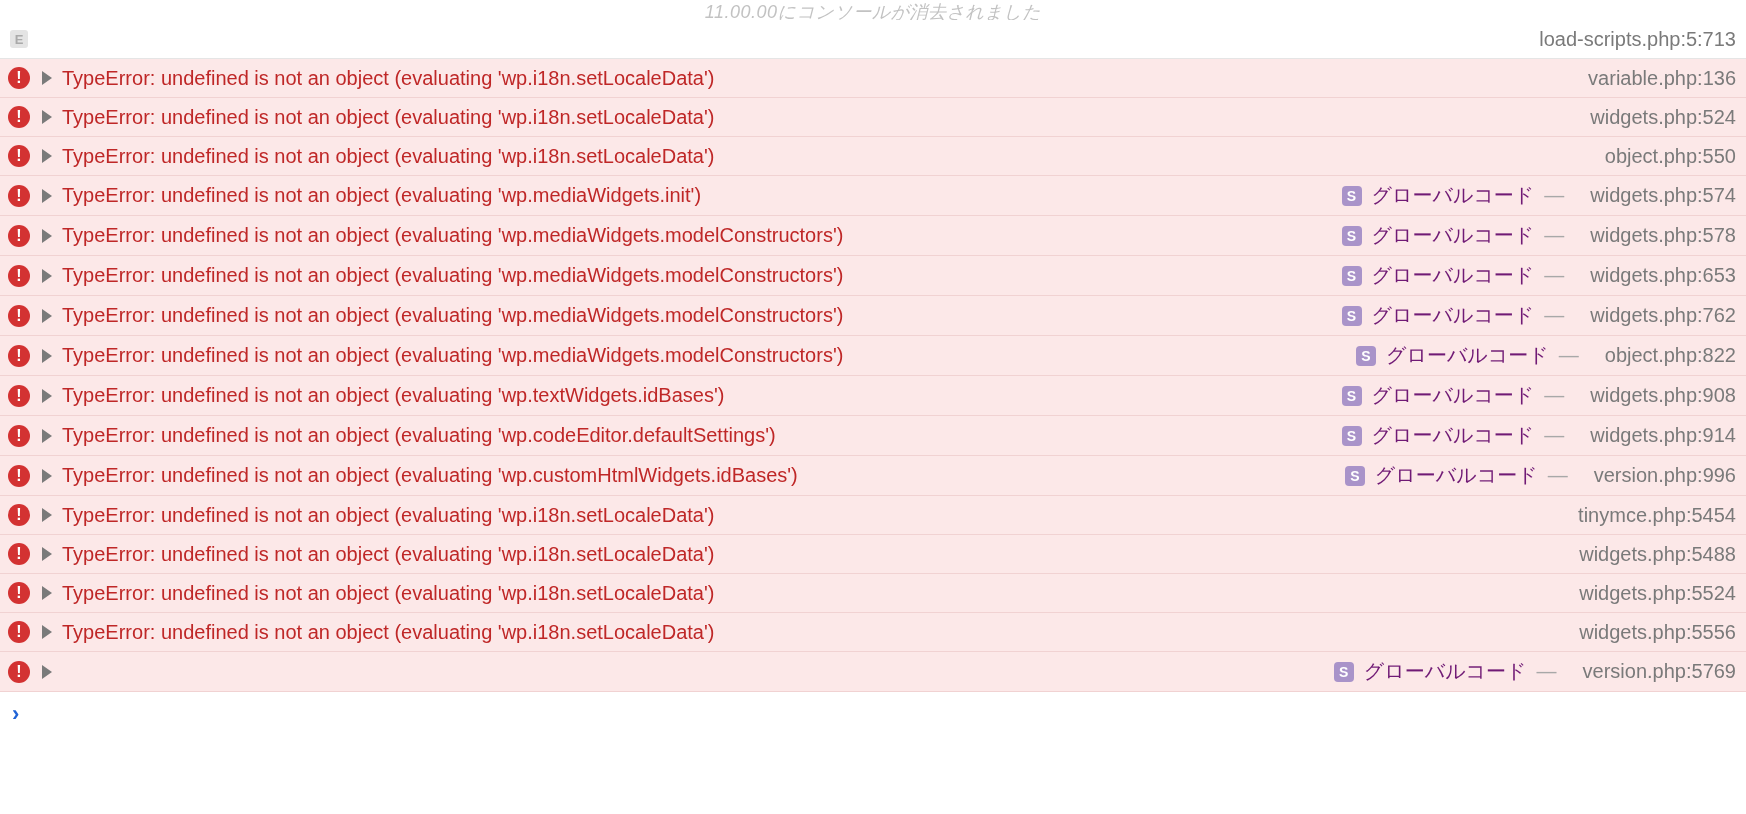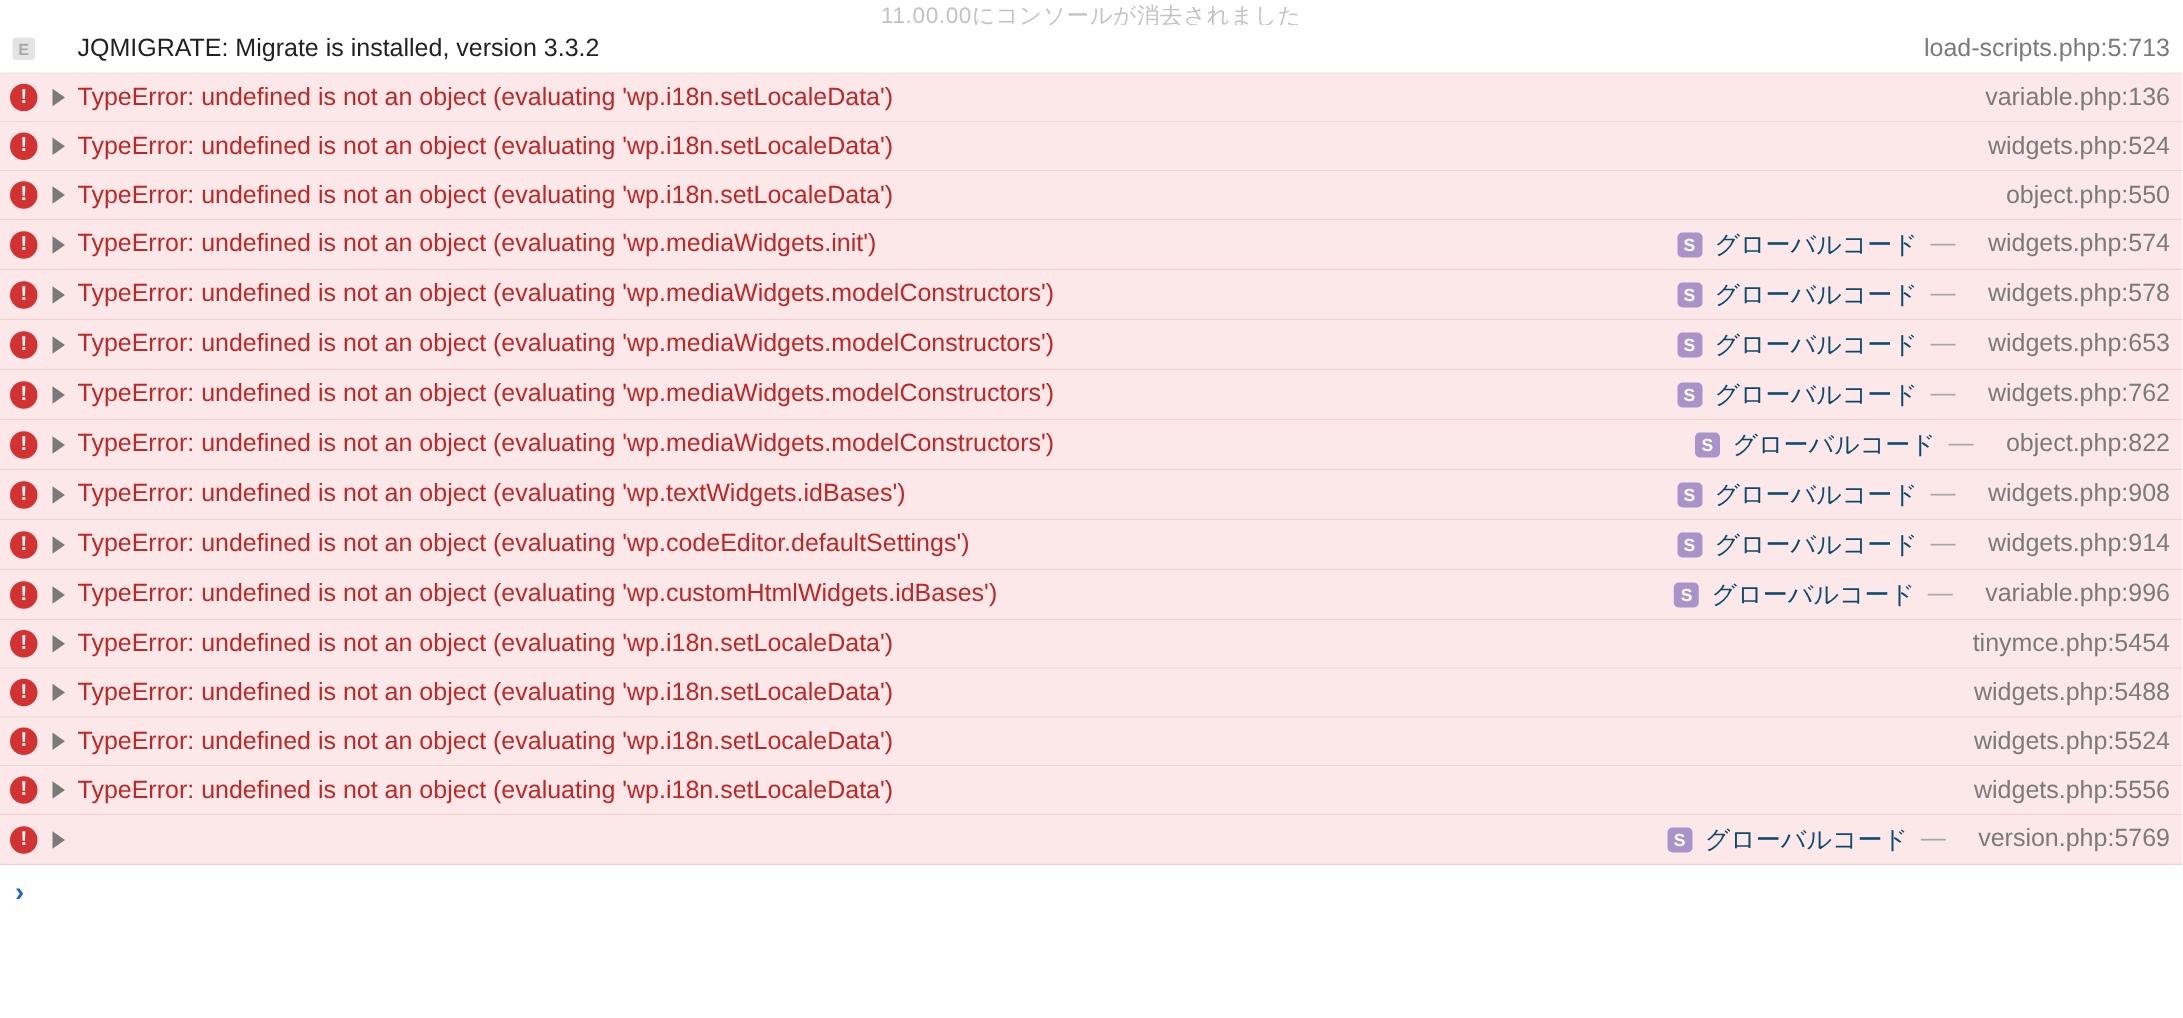--- a/index.html
+++ b/index.html
@@ -13,20 +13,21 @@
   }
   .top-ghost{
     height: 20px;
     text-align: center;
     color: rgba(120,120,120,0.45);
     font-size: 18px;
     letter-spacing: 0.5px;
     user-select: none;
     white-space: nowrap;
     overflow: hidden;
+    font-style: italic;
   }
   .row{
     display: flex;
     align-items: center;
     padding: 6px 10px 6px 6px;
     box-sizing: border-box;
     border-bottom: 1px solid #e5e5e5;
     min-height: 39px;
   }
   .row.log{
@@ -116,21 +117,21 @@
     background: #a993c9;
     color: #ffffff;
     font-weight: 700;
     font-size: 14px;
     display: flex;
     align-items: center;
     justify-content: center;
     line-height: 1;
   }
   .scope-label{
-    color: #0c4a6e;
+    color: #701a75;
   }
   .dash{
     color: #a8a8a8;
   }
   .source{
     color: #7a7a7a;
     margin-left: 16px;
   }
   .prompt-row{
     display:flex;
@@ -150,21 +151,20 @@
 
 <div class="top-ghost">11.00.00にコンソールが消去されました</div>
 
 <div id="console-list">
     <div class="row log">
       <div class="left">
         <div class="log-icon-wrap">
           <div class="log-icon">E</div>
         </div>
         <div class="disclosure-wrap"></div>
-        <div class="msg">JQMIGRATE: Migrate is installed, version 3.3.2</div>
       </div>
       <div class="right">
         <span class="source">load-scripts.php:5:713</span>
       </div>
     </div>
     <div class="row error">
       <div class="left">
         <div class="err-icon-wrap">
           <div class="err-icon">!</div>
         </div>
@@ -331,21 +331,21 @@
         </div>
         <div class="disclosure-wrap">
           <div class="triangle"></div>
         </div>
         <div class="msg err">TypeError: undefined is not an object (evaluating 'wp.customHtmlWidgets.idBases')</div>
       </div>
       <div class="right">
         <div class="script-badge">S</div>
         <span class="scope-label">グローバルコード</span>
         <span class="dash">—</span>
-        <span class="source">variable.php:996</span>
+        <span class="source">version.php:996</span>
       </div>
     </div>
     <div class="row error">
       <div class="left">
         <div class="err-icon-wrap">
           <div class="err-icon">!</div>
         </div>
         <div class="disclosure-wrap">
           <div class="triangle"></div>
         </div>

